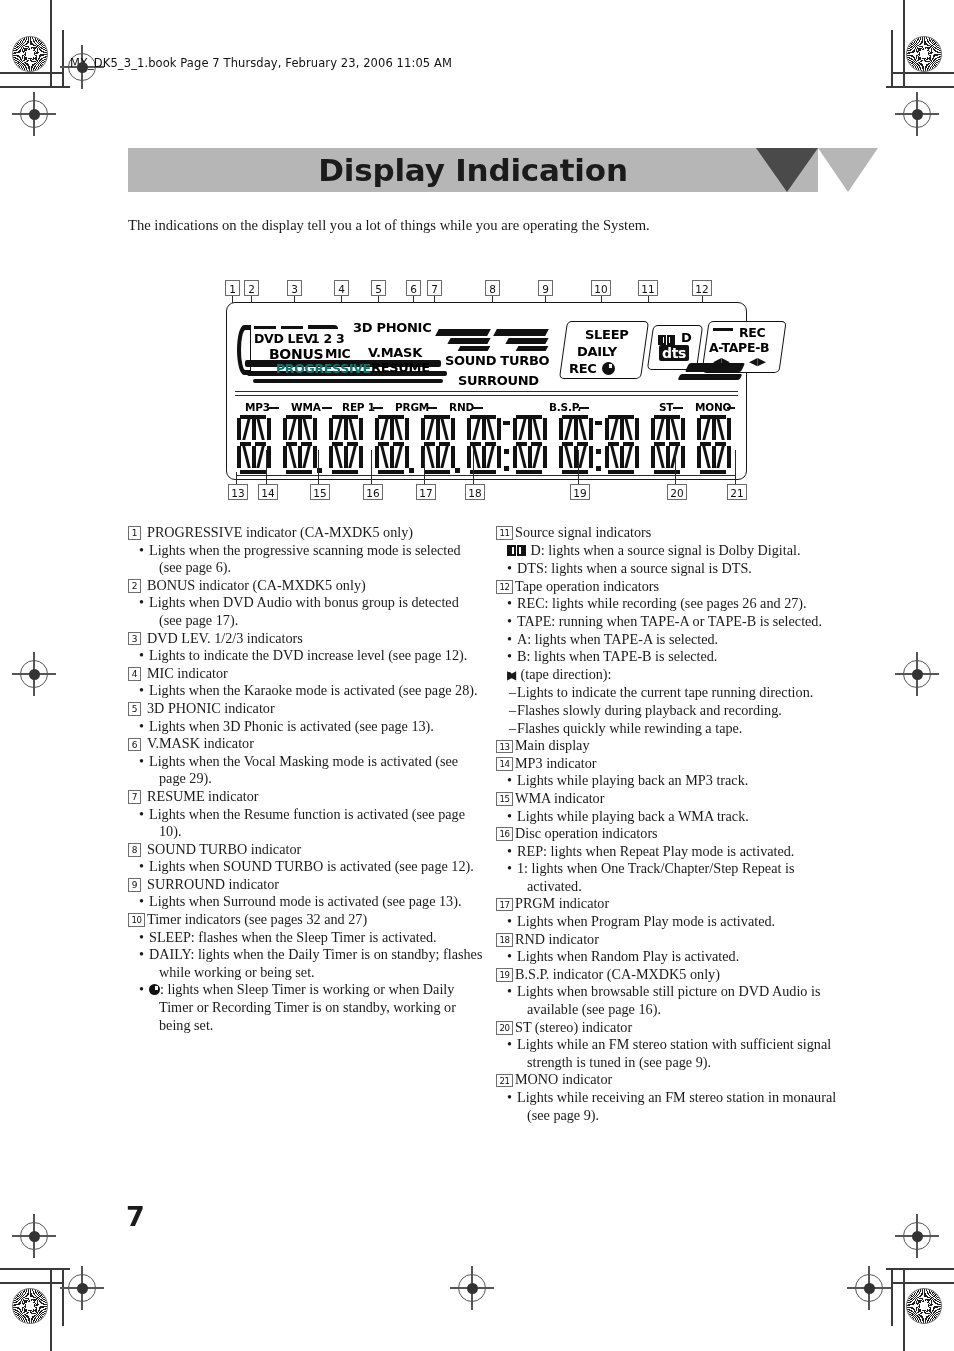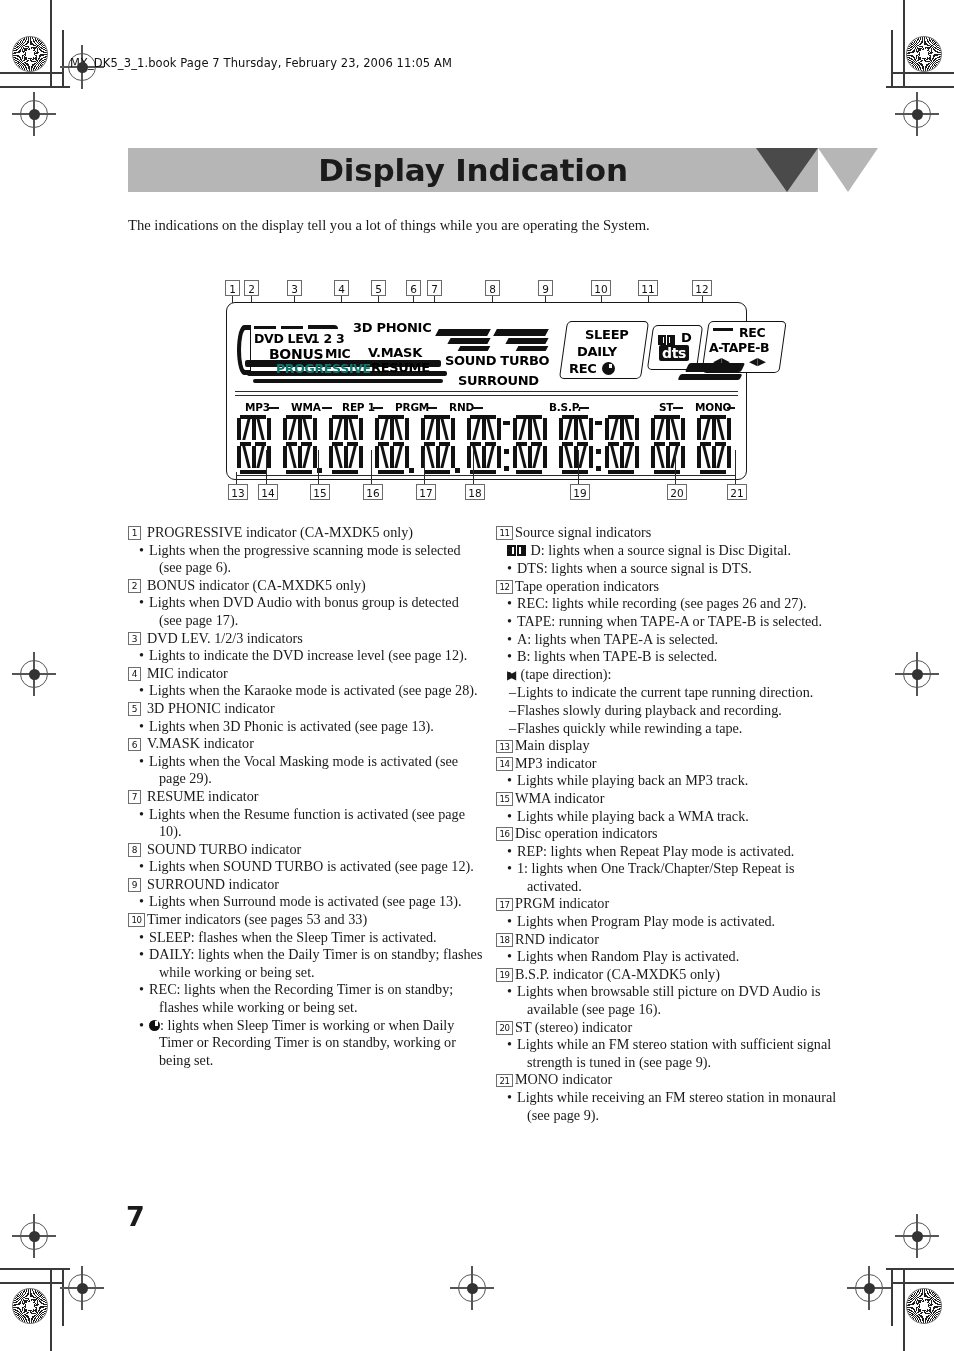--- a/index.html
+++ b/index.html
@@ -834,38 +834,37 @@
     <div class="item-head">
       <span class="numbox">9</span>
       <span>SURROUND indicator</span>
     </div>
     <div class="bullet">Lights when Surround mode is activated (see page 13).</div>
   </div>
 
   <div class="item">
     <div class="item-head">
       <span class="numbox w2">10</span>
-      <span>Timer indicators (see pages 53 and 33)</span>
+      <span>Timer indicators (see pages 32 and 27)</span>
     </div>
     <div class="bullet">SLEEP: flashes when the Sleep Timer is activated.</div>
     <div class="bullet">DAILY: lights when the Daily Timer is on standby; flashes while working or being set.</div>
-    <div class="bullet">REC: lights when the Recording Timer is on standby; flashes while working or being set.</div>
     <div class="bullet"><span class="clock-glyph"></span><span>: lights when Sleep Timer is working or when Daily Timer or Recording Timer is on standby, working or being set.</span></div>
   </div>
 
 </div>
 
 <div class="col col-right">
 
   <div class="item">
     <div class="item-head">
       <span class="numbox w2">11</span>
       <span>Source signal indicators</span>
     </div>
-    <div class="bullet"><span class="dd-glyph"><span class="dd-box r"></span><span class="dd-box l"></span></span> <span>D: lights when a source signal is Disc Digital.</span></div>
+    <div class="bullet"><span class="dd-glyph"><span class="dd-box r"></span><span class="dd-box l"></span></span> <span>D: lights when a source signal is Dolby Digital.</span></div>
     <div class="bullet">DTS: lights when a source signal is DTS.</div>
   </div>
 
   <div class="item">
     <div class="item-head">
       <span class="numbox w2">12</span>
       <span>Tape operation indicators</span>
     </div>
     <div class="bullet">REC: lights while recording (see pages 26 and 27).</div>
     <div class="bullet">TAPE: running when TAPE-A or TAPE-B is selected.</div>

